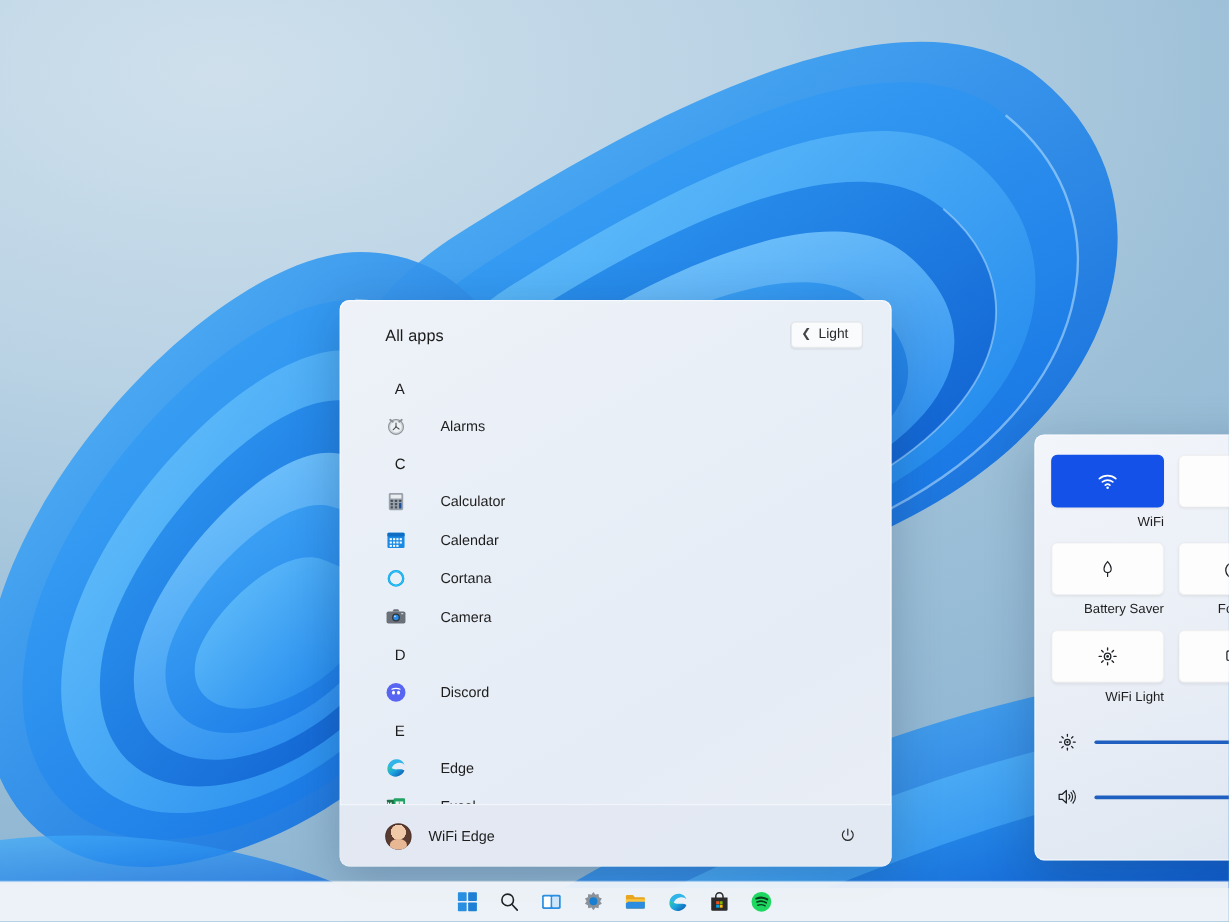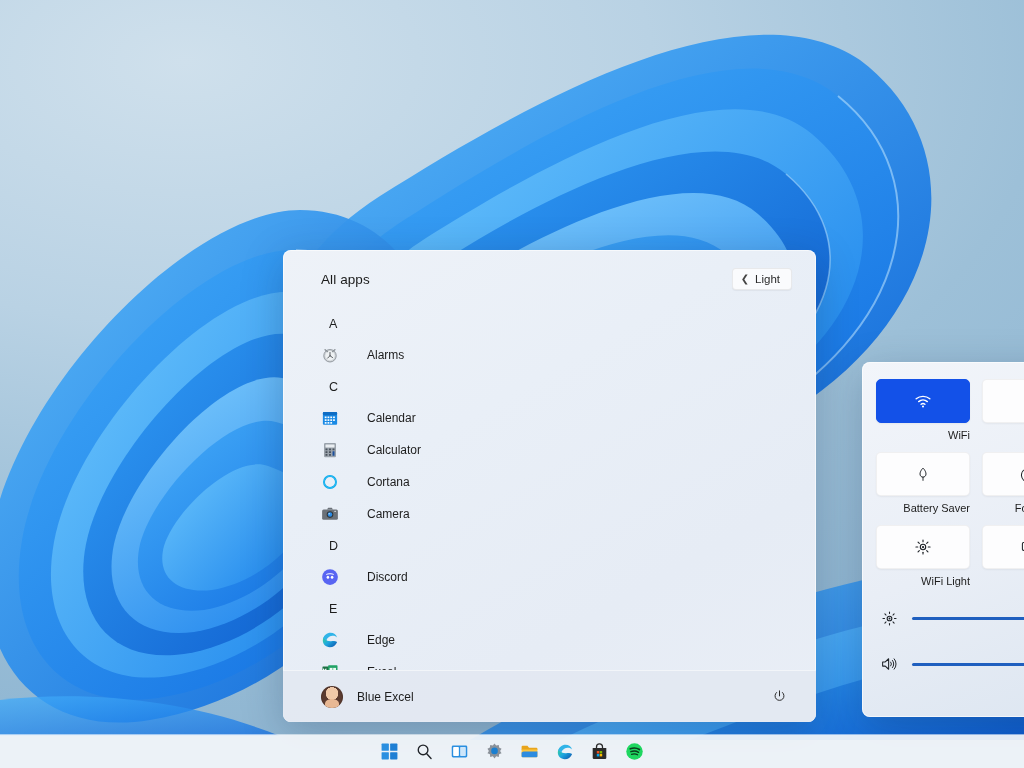--- a/index.html
+++ b/index.html
@@ -28,21 +28,21 @@
     box-shadow:0 -1px 0 rgba(255,255,255,.55);
   }
   .tb-btn{
     width:24px;height:24px; display:flex;align-items:center;justify-content:center;
     border-radius:4px; cursor:pointer;
   }
   .tb-btn svg{display:block;}
 
   
   #start-menu{
-    position:absolute; left:283px; top:250px; width:533px; height:472px;
+    position:absolute; left:283px; top:250px; width:460px; height:472px;
     border-radius:8px;
     background:linear-gradient(150deg,#eef2f8 0%,#e9eff7 35%,#e6ecf5 70%,#e9eef6 100%);
     box-shadow:0 10px 40px rgba(20,40,70,.25), 0 0 0 1px rgba(255,255,255,.6) inset;
     overflow:hidden;
     display:flex; flex-direction:column;
   }
   #start-header{
     height:58px; flex:0 0 58px;
     display:flex; align-items:center; justify-content:space-between;
     padding:0 24px 0 38px;
@@ -209,20 +209,39 @@
             <path d="M12 13 L15.4 15.4" stroke="#4a4f54" stroke-width="1.2" stroke-linecap="round"></path>
             <path d="M12 13 L8.8 16.2" stroke="#4a4f54" stroke-width="1.2" stroke-linecap="round"></path>
           </svg>
         </span>
         <span class="app-name">Alarms</span>
       </div>
       <div class="group-letter">C</div>
       <div class="app-row">
         <span class="app-icon">
           <svg width="18" height="18" viewBox="0 0 24 24" xmlns="http://www.w3.org/2000/svg">
+            <rect x="4" y="2.5" width="16" height="19" rx="1.6" fill="#9aa2ab"></rect>
+            <rect x="6" y="4.5" width="12" height="4" rx="0.6" fill="#e9edf1"></rect>
+            <g fill="#4a525c">
+              <rect x="6" y="10" width="2.6" height="2.4" rx="0.4"></rect>
+              <rect x="10.7" y="10" width="2.6" height="2.4" rx="0.4"></rect>
+              <rect x="15.4" y="10" width="2.6" height="2.4" rx="0.4"></rect>
+              <rect x="6" y="13.6" width="2.6" height="2.4" rx="0.4"></rect>
+              <rect x="10.7" y="13.6" width="2.6" height="2.4" rx="0.4"></rect>
+              <rect x="6" y="17.2" width="2.6" height="2.4" rx="0.4"></rect>
+              <rect x="10.7" y="17.2" width="2.6" height="2.4" rx="0.4"></rect>
+            </g>
+            <rect x="15.4" y="13.6" width="2.6" height="6" rx="0.4" fill="#1b4f9c"></rect>
+          </svg>
+        </span>
+        <span class="app-name">Calculator</span>
+      </div>
+      <div class="app-row">
+        <span class="app-icon">
+          <svg width="18" height="18" viewBox="0 0 24 24" xmlns="http://www.w3.org/2000/svg">
             <rect x="2.5" y="4" width="19" height="17" rx="1.4" fill="#1a8ae5"></rect>
             <rect x="2.5" y="4" width="19" height="4.2" rx="1.4" fill="#0f6dc4"></rect>
             <g fill="#ffffff">
               <rect x="5" y="10" width="2.4" height="2.2"></rect>
               <rect x="8.7" y="10" width="2.4" height="2.2"></rect>
               <rect x="12.4" y="10" width="2.4" height="2.2"></rect>
               <rect x="16.1" y="10" width="2.4" height="2.2"></rect>
               <rect x="5" y="13.7" width="2.4" height="2.2"></rect>
               <rect x="8.7" y="13.7" width="2.4" height="2.2"></rect>
               <rect x="12.4" y="13.7" width="2.4" height="2.2"></rect>
@@ -231,39 +250,20 @@
               <rect x="8.7" y="17.4" width="2.4" height="2.2"></rect>
               <rect x="12.4" y="17.4" width="2.4" height="2.2"></rect>
             </g>
           </svg>
         </span>
         <span class="app-name">Calendar</span>
       </div>
       <div class="app-row">
         <span class="app-icon">
           <svg width="18" height="18" viewBox="0 0 24 24" xmlns="http://www.w3.org/2000/svg">
-            <rect x="4" y="2.5" width="16" height="19" rx="1.6" fill="#9aa2ab"></rect>
-            <rect x="6" y="4.5" width="12" height="4" rx="0.6" fill="#e9edf1"></rect>
-            <g fill="#4a525c">
-              <rect x="6" y="10" width="2.6" height="2.4" rx="0.4"></rect>
-              <rect x="10.7" y="10" width="2.6" height="2.4" rx="0.4"></rect>
-              <rect x="15.4" y="10" width="2.6" height="2.4" rx="0.4"></rect>
-              <rect x="6" y="13.6" width="2.6" height="2.4" rx="0.4"></rect>
-              <rect x="10.7" y="13.6" width="2.6" height="2.4" rx="0.4"></rect>
-              <rect x="6" y="17.2" width="2.6" height="2.4" rx="0.4"></rect>
-              <rect x="10.7" y="17.2" width="2.6" height="2.4" rx="0.4"></rect>
-            </g>
-            <rect x="15.4" y="13.6" width="2.6" height="6" rx="0.4" fill="#1b4f9c"></rect>
-          </svg>
-        </span>
-        <span class="app-name">Calculator</span>
-      </div>
-      <div class="app-row">
-        <span class="app-icon">
-          <svg width="18" height="18" viewBox="0 0 24 24" xmlns="http://www.w3.org/2000/svg">
             <circle cx="12" cy="12" r="8" fill="none" stroke="#0aa5e8" stroke-width="2.6"></circle>
             <circle cx="12" cy="12" r="8" fill="none" stroke="#3fd0ff" stroke-width="1" opacity="0.8"></circle>
           </svg>
         </span>
         <span class="app-name">Cortana</span>
       </div>
       <div class="app-row">
         <span class="app-icon">
           <svg width="18" height="18" viewBox="0 0 24 24" xmlns="http://www.w3.org/2000/svg">
             <rect x="1.5" y="6" width="21" height="13.5" rx="2" fill="#6b7178"></rect>
@@ -319,21 +319,21 @@
             <path d="M3.4 8.2 L6.5 15.6 M6.5 8.2 L3.4 15.6" stroke="#ffffff" stroke-width="1.6" stroke-linecap="round"></path>
           </svg>
         </span>
         <span class="app-name">Excel</span>
       </div>
     </div>
 
   <div id="start-footer">
     <div id="user-block">
       <div id="avatar"></div>
-      <span id="user-name">Blue Excel</span>
+      <span id="user-name">WiFi Edge</span>
     </div>
     <div id="power-button">
       <svg width="15" height="15" viewBox="0 0 24 24" fill="none" stroke="#2b2b2b" stroke-width="1.6" stroke-linecap="round">
         <path d="M12 3 L12 11"></path>
         <path d="M7.2 5.6 A 7.2 7.2 0 1 0 16.8 5.6"></path>
       </svg>
     </div>
   </div>
 </div>
 

